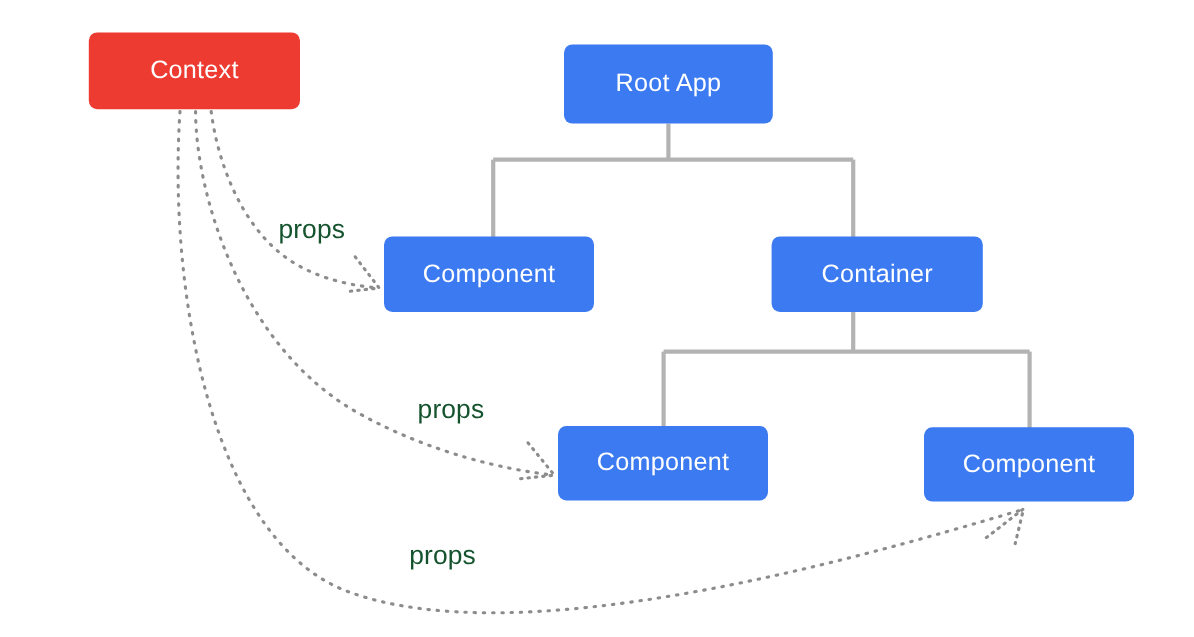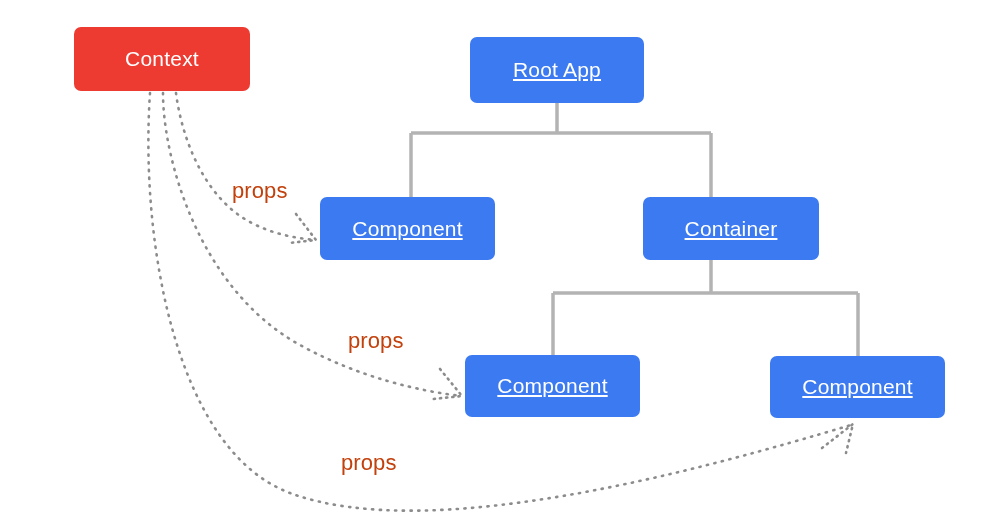--- a/index.html
+++ b/index.html
@@ -38,25 +38,24 @@
     font-weight: 400;
     letter-spacing: 0.2px;
     white-space: nowrap;
     box-sizing: border-box;
   }
   .node-context {
     background: #ee3b32;
   }
   .node-blue {
     background: #3b7af0;
-    text-decoration: underline;
   }
   .edge-label {
     position: absolute;
-    color: #c2410c;
+    color: #14532d;
     font-family: "Liberation Sans", sans-serif;
     font-size: 22px;
     font-weight: 400;
     white-space: nowrap;
     letter-spacing: 0.1px;
   }
 </style>
 </head>
 <body>
 

